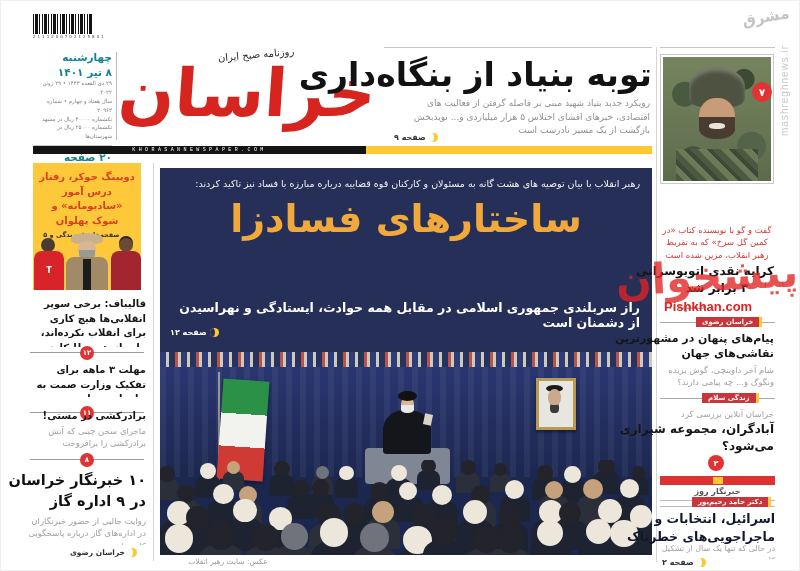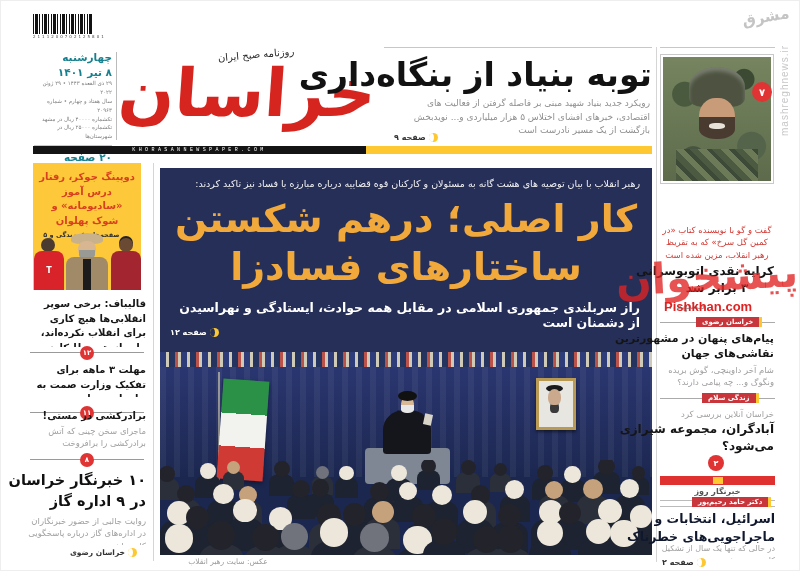--- a/index.html
+++ b/index.html
@@ -150,21 +150,20 @@
   <div class="abs lead-title">توبه بنیاد از بنگاه‌داری</div>
   <div class="abs lead-sum">رویکرد جدید بنیاد شهید مبنی بر فاصله گرفتن از فعالیت های اقتصادی، خبرهای افشای اختلاس ۵ هزار میلیاردی و... نویدبخش بازگشت از یک مسیر نادرست است</div>
   <div class="abs pageref" style="left:394px;top:133px;">
     <span class="cres"></span>
     <span>صفحه ۹</span>
   </div>
 
   <div class="abs mainbox">
     <div class="kicker">رهبر انقلاب با بیان توصیه های هشت گانه به مسئولان و کارکنان قوه قضاییه درباره مبارزه با فساد نیز تاکید کردند:</div>
     <div class="headline">
-      <span style="display:block;">کار اصلی؛ درهم شکستن</span>
       <span style="display:block;">ساختارهای فسادزا</span>
     </div>
     <div class="subhead">راز سربلندی جمهوری اسلامی در مقابل همه حوادث، ایستادگی و نهراسیدن از دشمنان است</div>
     <div class="pageref" style="color:#fff;">
       <span class="cres on-navy"></span>
       <span>صفحه ۱۲</span>
     </div>
   </div>
 
   <div class="abs photo">

